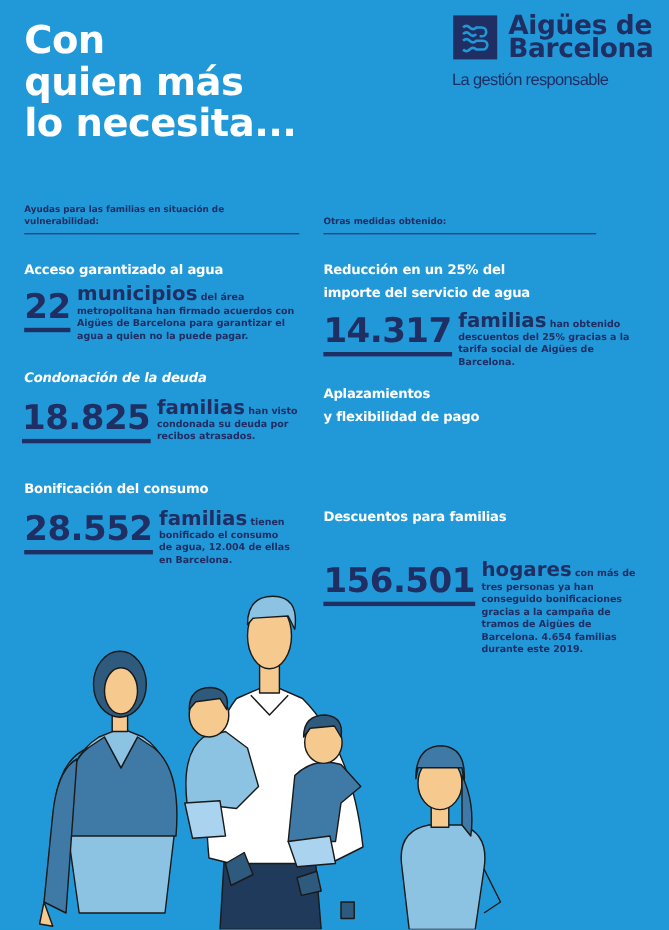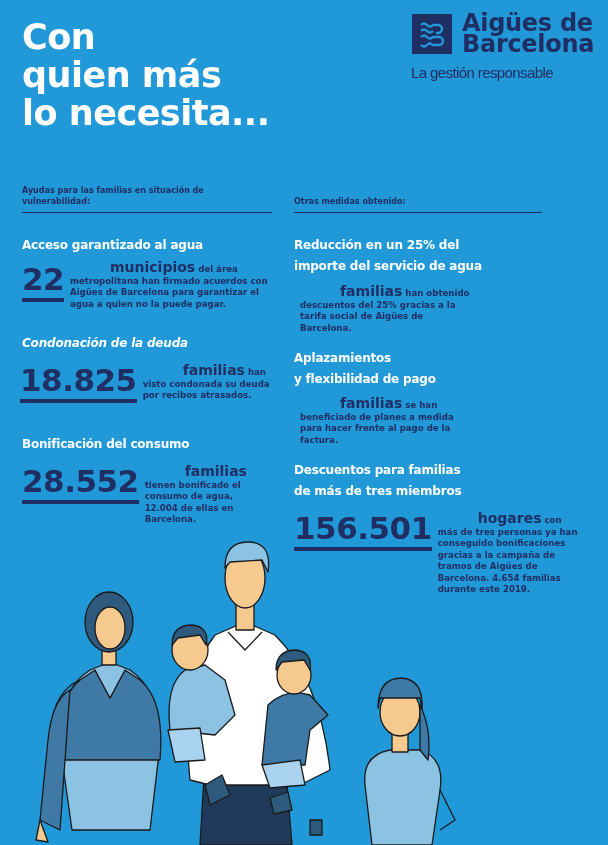--- a/index.html
+++ b/index.html
@@ -39,21 +39,21 @@
   .stat { display: flex; align-items: flex-start; }
   .num {
     font-weight: bold; color: #1f2e63; font-size: 31px; line-height: 30px;
     border-bottom: 4px solid #1f2e63; padding-bottom: 4px; letter-spacing: -0.5px;
     font-family: "DejaVu Sans", sans-serif; white-space: nowrap;
   }
   .desc {
     font-size: 8.6px; line-height: 11.5px; color: #1f2e63; margin-left: 6px;
     font-family: "DejaVu Sans", sans-serif; font-weight: bold;
   }
-  .desc .hl { font-size: 14px; font-weight: bold; margin-left: 40px; }
+  .desc .hl { font-size: 18px; font-weight: bold; }
 </style>
 </head>
 <body>
 
 <div class="abs title">
   <div>Con</div>
   <div>quien más</div>
   <div>lo necesita...</div>
 </div>
 
@@ -99,40 +99,36 @@
     <span class="hl">familias</span>
     <span>tienen bonificado el consumo de agua, 12.004 de ellas en Barcelona.</span>
   </div>
 </div>
 
 <div class="abs sec-title" style="left:294px; top:235px;">
   <div>Reducción en un 25% del</div>
   <div>importe del servicio de agua</div>
 </div>
 <div class="abs stat" style="left:294px; top:286px;">
+  <div class="num">14.317</div>
   <div class="desc" style="width:175px;">
     <span class="hl">familias</span>
     <span>han obtenido descuentos del 25% gracias a la tarifa social de Aigües de Barcelona.</span>
   </div>
 </div>
 
 <div class="abs sec-title" style="left:294px; top:348px;">
   <div>Aplazamientos</div>
   <div>y flexibilidad de pago</div>
 </div>
 <div class="abs stat" style="left:294px; top:398px;">
-  <div class="desc" style="width:175px;">
-    <span class="hl">familias</span>
-    <span>se han beneficiado de planes a medida para hacer frente al pago de la factura.</span>
-  </div>
 </div>
 
 <div class="abs sec-title" style="left:294px; top:460px;">
   <div>Descuentos para familias</div>
-  <div>de más de tres miembros</div>
 </div>
 <div class="abs stat" style="left:294px; top:513px;">
   <div class="num">156.501</div>
   <div class="desc" style="width:140px;">
     <span class="hl">hogares</span>
     <span>con más de tres personas ya han conseguido bonificaciones gracias a la campaña de tramos de Aigües de Barcelona. 4.654 familias durante este 2019.</span>
   </div>
 </div>
 
 <div class="abs" style="left:0; top:530px; width:608px; height:315px;">

